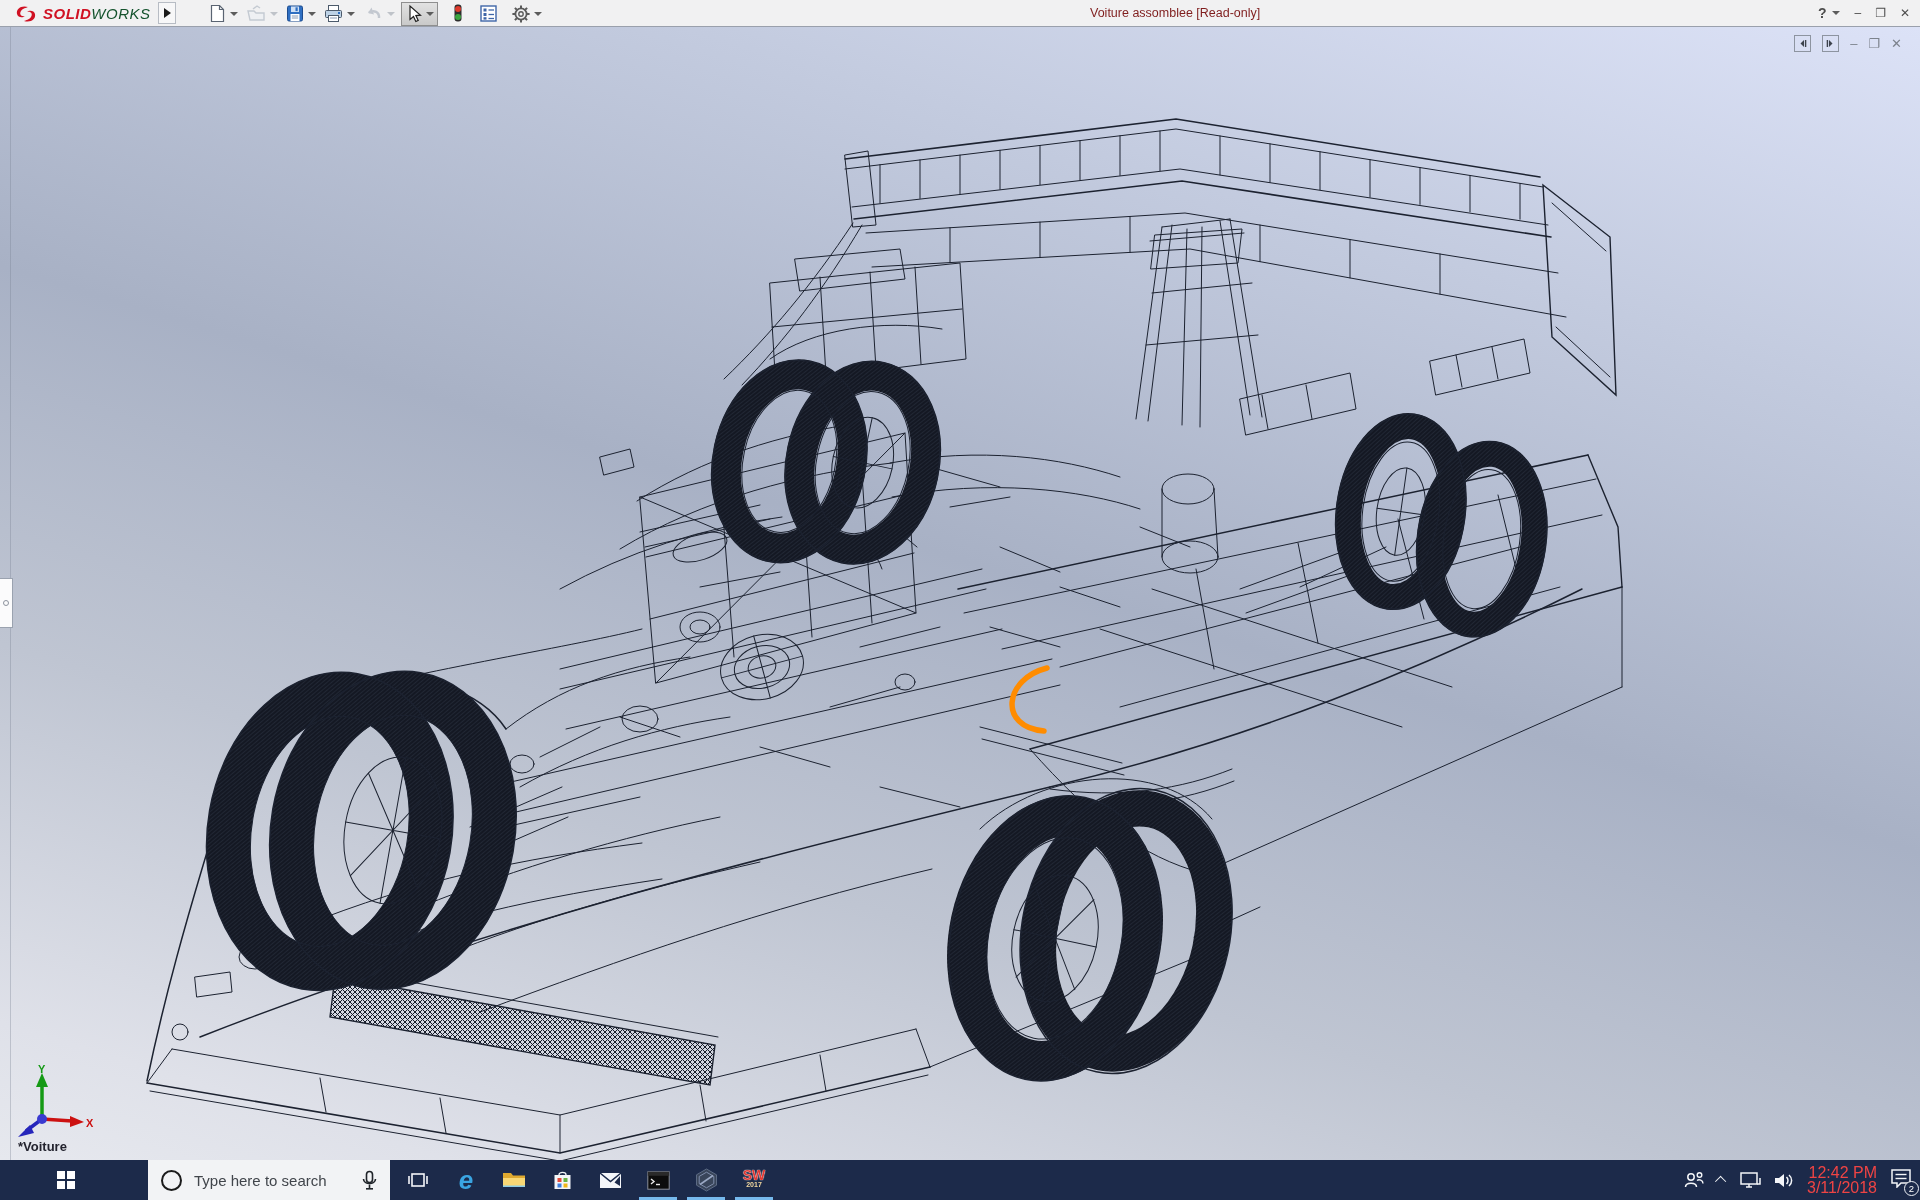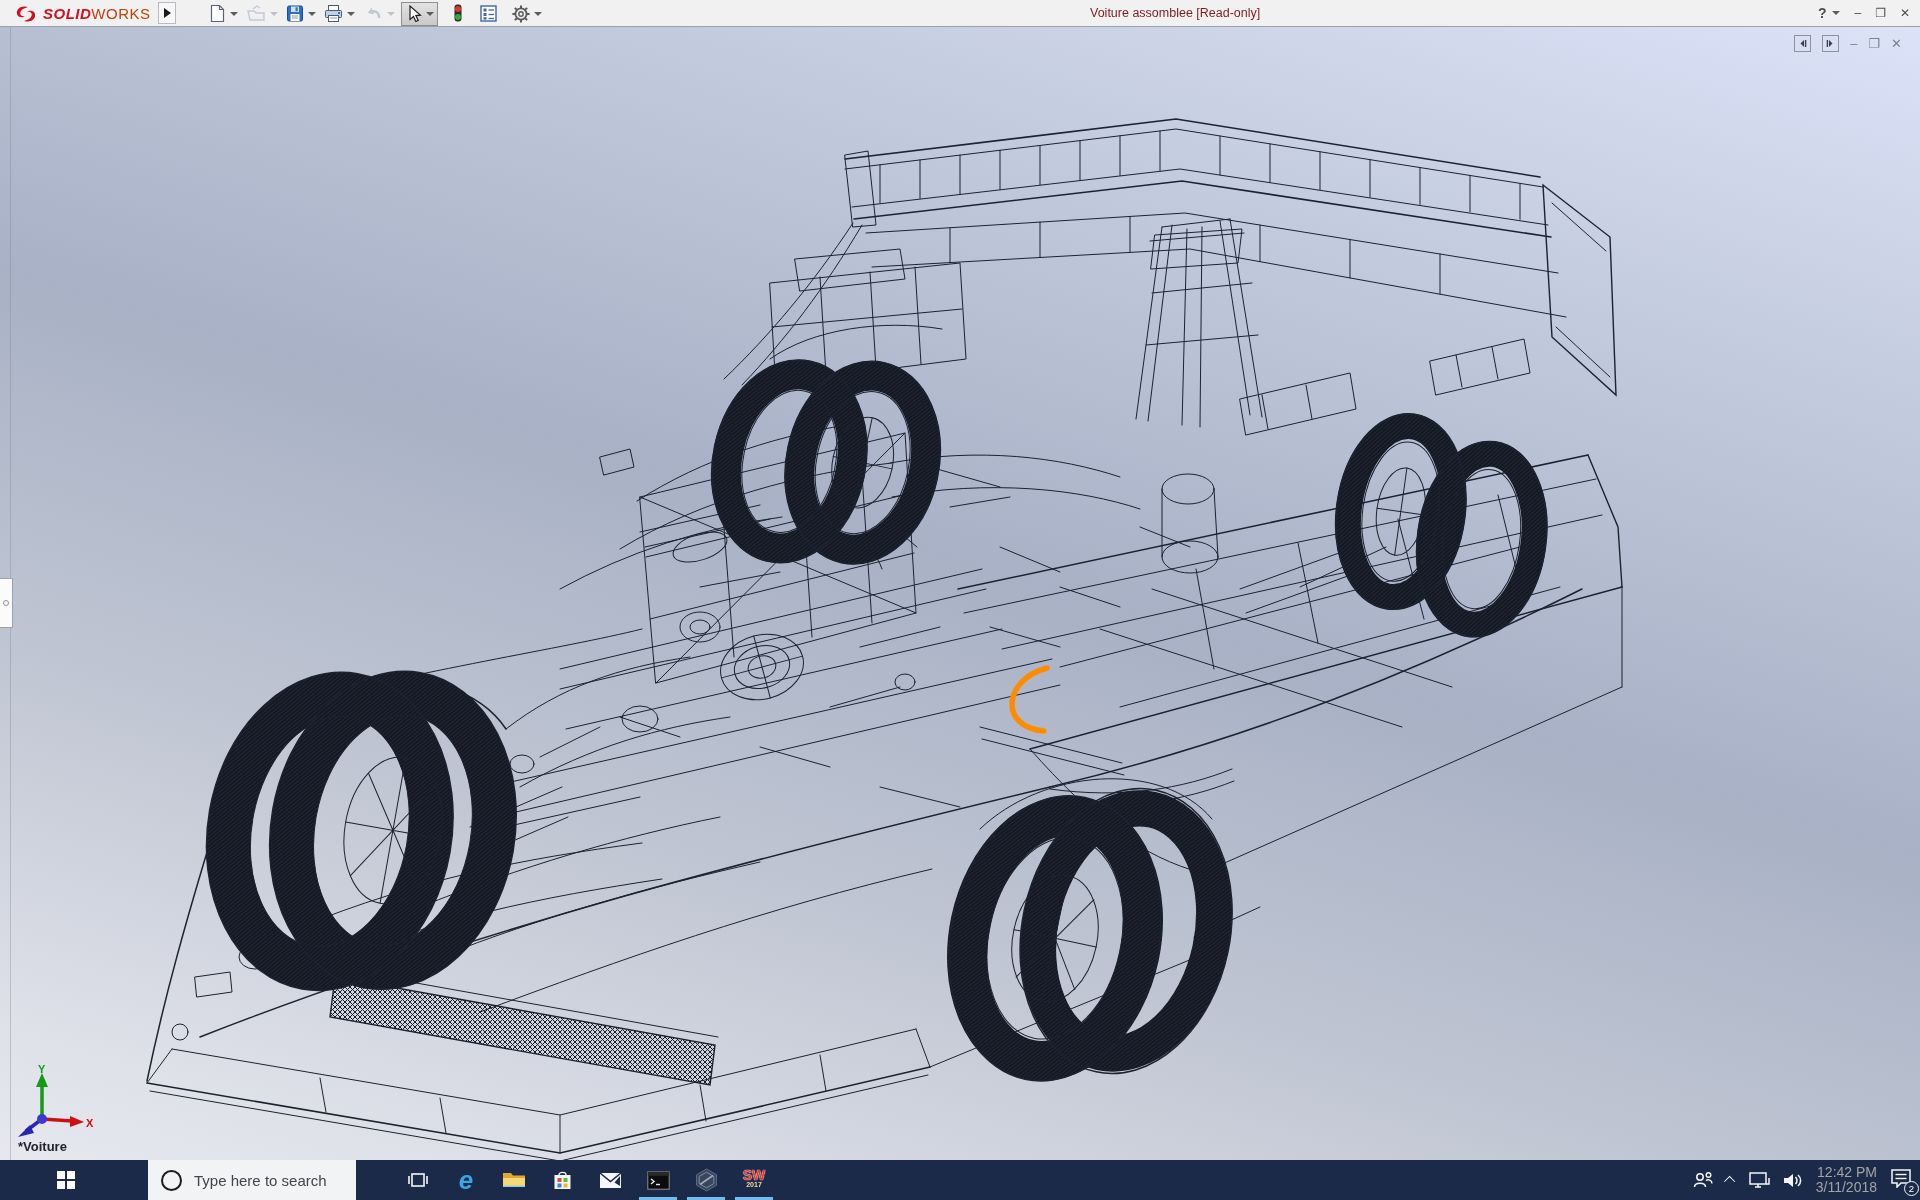--- a/index.html
+++ b/index.html
@@ -5,21 +5,21 @@
   * { margin:0; padding:0; box-sizing:border-box; }
   html,body { width:1920px; height:1200px; overflow:hidden;
     font-family:"Liberation Sans", sans-serif; background:#000; }
 
   
   .titlebar { position:relative; width:1920px; height:27px; background:#f1f1f2;
     border-bottom:1px solid #9aa0ac; }
   .brand { position:absolute; left:14px; top:2px; height:23px; display:flex; align-items:center; gap:5px; }
   .brand-text { font-size:15px; letter-spacing:.5px; color:#d01123; }
   .brand-text .solid { font-weight:bold; font-style:italic; }
-  .brand-text .works { font-weight:normal; color:#c2410c; }
+  .brand-text .works { font-weight:normal; font-style:italic; color:#14532d; }
   .flyout-btn { position:absolute; left:158px; top:2px; width:18px; height:22px;
     border:1px solid #b7bcc4; background:#f7f7f8; display:flex; align-items:center; justify-content:center; }
   .tri-right { width:0; height:0; border-left:7px solid #1a1a1a; border-top:5px solid transparent; border-bottom:5px solid transparent; }
   .tools { position:absolute; left:206px; top:2px; height:23px; display:flex; align-items:center; }
   .tool { display:flex; align-items:center; margin-right:5px; padding:1px 1px; }
   .tool svg { display:block; }
   .caret { width:0; height:0; border-left:4px solid transparent; border-right:4px solid transparent;
     border-top:4px solid #5c5c5c; margin-left:3px; }
   .caret.dis { border-top-color:#bfc3c9; }
   .tool-active { background:linear-gradient(#e2e2e2,#c9c9c9); border:1px solid #8f8f8f; padding:1px 3px; }
@@ -38,37 +38,37 @@
   .doc-controls { position:absolute; right:18px; top:8px; display:flex; align-items:center; gap:11px; }
   .pane-btn { width:17px; height:17px; border:1px solid #8d94a0; display:flex; align-items:center; justify-content:center; background:transparent; }
   .doc-glyph { color:#7c828c; font-size:13px; line-height:13px; }
   .wire { position:absolute; left:0; top:0; }
   .view-label { position:absolute; left:18px; top:1112px; font-size:13px; font-weight:bold; color:#23232e; }
   .triad { position:absolute; left:8px; top:1036px; }
 
   
   .taskbar { position:relative; width:1920px; height:40px; background:#1c2a4a; }
   .start { position:absolute; left:38px; top:0; width:56px; height:40px; display:flex; align-items:center; justify-content:center; }
-  .search { position:absolute; left:148px; top:0; width:208px; height:40px; background:#f2f3f5;
+  .search { position:absolute; left:148px; top:0; width:242px; height:40px; background:#f2f3f5;
     display:flex; align-items:center; }
   .search .ring { width:21px; height:21px; border:2.5px solid #1b1b1b; border-radius:50%; margin-left:13px; flex:none; }
   .search input { border:none; outline:none; background:transparent; font-size:15px; color:#3c4043;
     margin-left:12px; width:150px; font-family:"Liberation Sans",sans-serif; }
   .search input::placeholder { color:#41454b; opacity:1; }
   .apps { position:absolute; left:394px; top:0; display:flex; }
   .tb-cell { position:relative; width:48px; height:40px; display:flex; align-items:center; justify-content:center; }
   .tb-cell.run::after { content:""; position:absolute; left:5px; right:5px; bottom:0; height:3px; background:#76b9ed; }
   .edge-e { font-size:26px; font-weight:bold; color:#3aa5e2; font-style:italic; line-height:26px; }
   .sw-tile { text-align:center; line-height:10px; }
   .sw-label { font-size:14px; font-weight:900; color:#e03a35; text-shadow:0 0 1px #fff,0 0 1px #fff; letter-spacing:0; }
   .sw-year { font-size:7px; font-weight:bold; color:#f3d9a0; display:block; }
   .tray { position:absolute; right:8px; top:0; height:40px; display:flex; align-items:center; gap:13px; color:#f4f6f9; }
   .chevron { width:8px; height:8px; border-left:1.8px solid #f4f6f9; border-top:1.8px solid #f4f6f9;
     transform:rotate(45deg) translateY(2px); }
-  .clock { text-align:right; font-size:14px; line-height:15px; color:#a3a3a3; }
+  .clock { text-align:right; font-size:16px; line-height:15px; color:#ef4444; }
   .ac { position:relative; }
   .badge { position:absolute; right:-7px; bottom:-4px; width:15px; height:15px; border-radius:50%;
     border:1.5px solid #eef1f6; background:#1c2a4a; color:#fff; font-size:9.5px; display:flex; align-items:center; justify-content:center; }
 </style>
 </head>
 <body>
 
 <div class="titlebar">
   <div class="brand">
     <svg width="24" height="20" viewBox="0 0 24 20">

